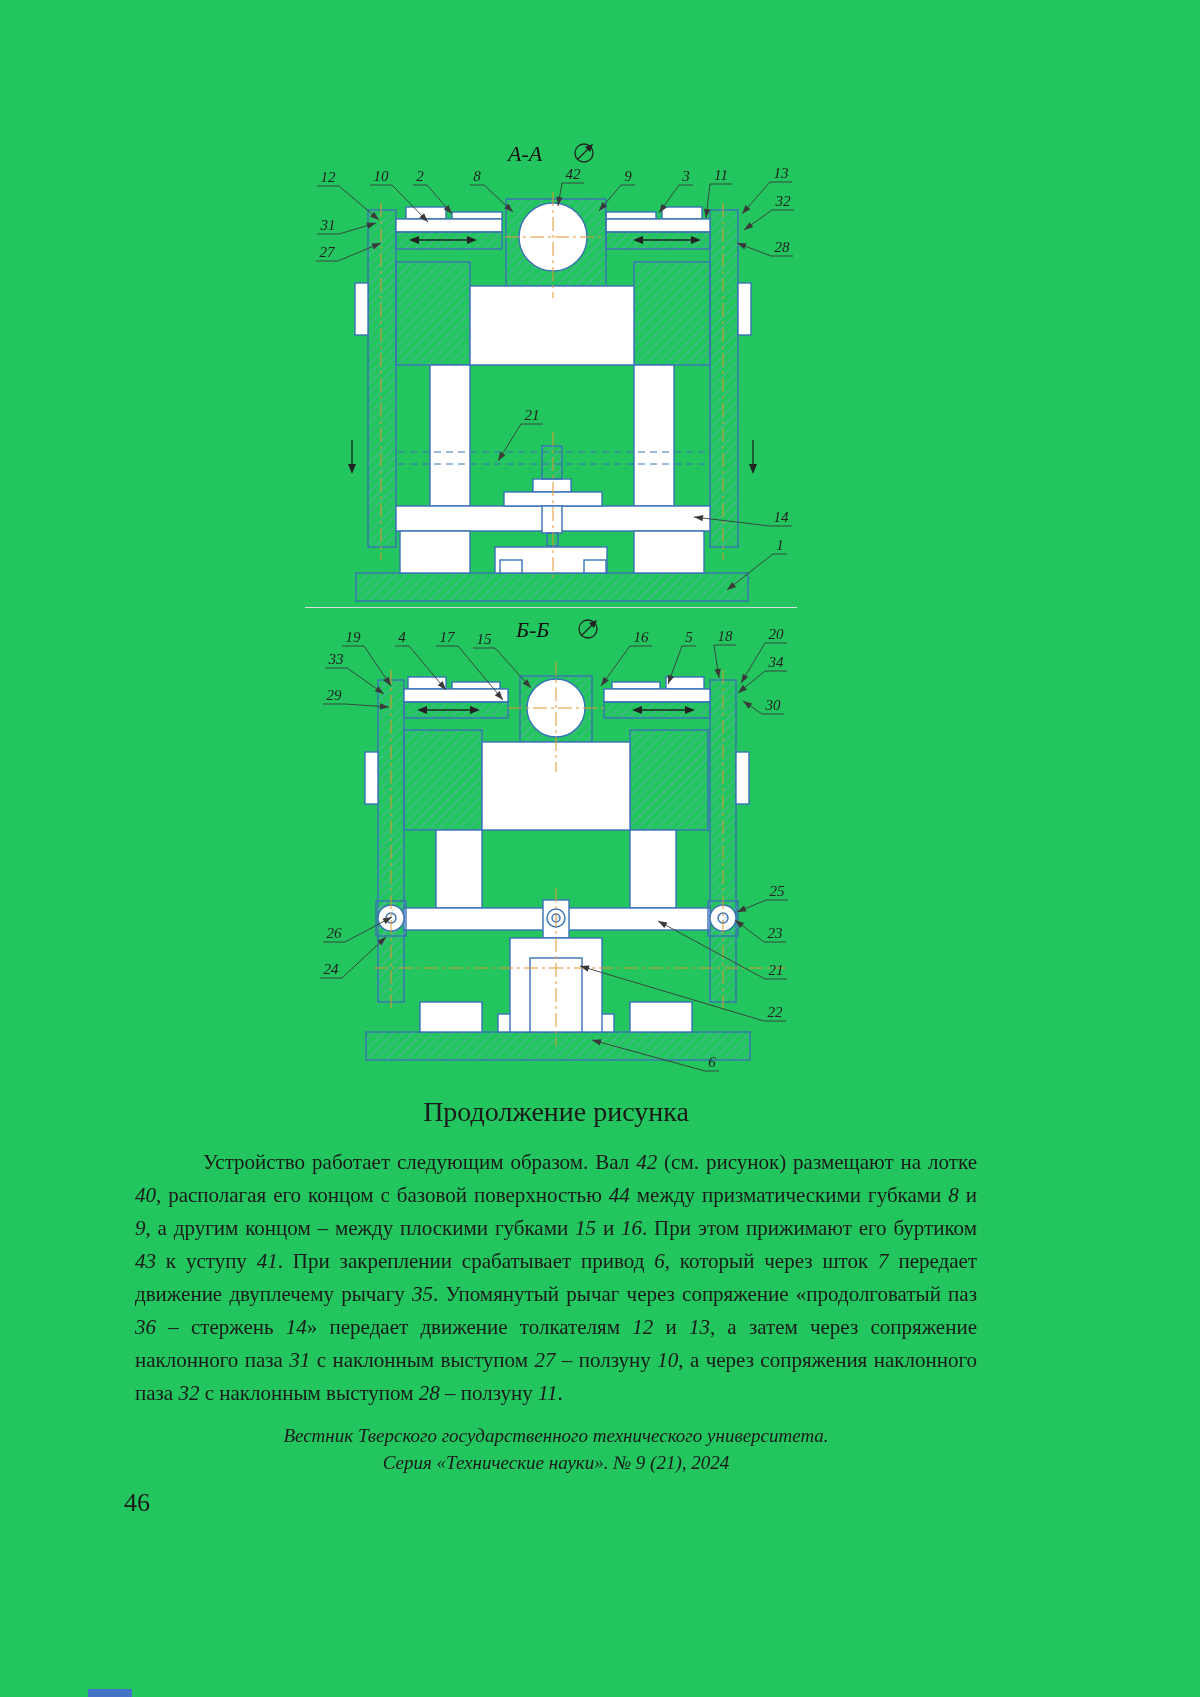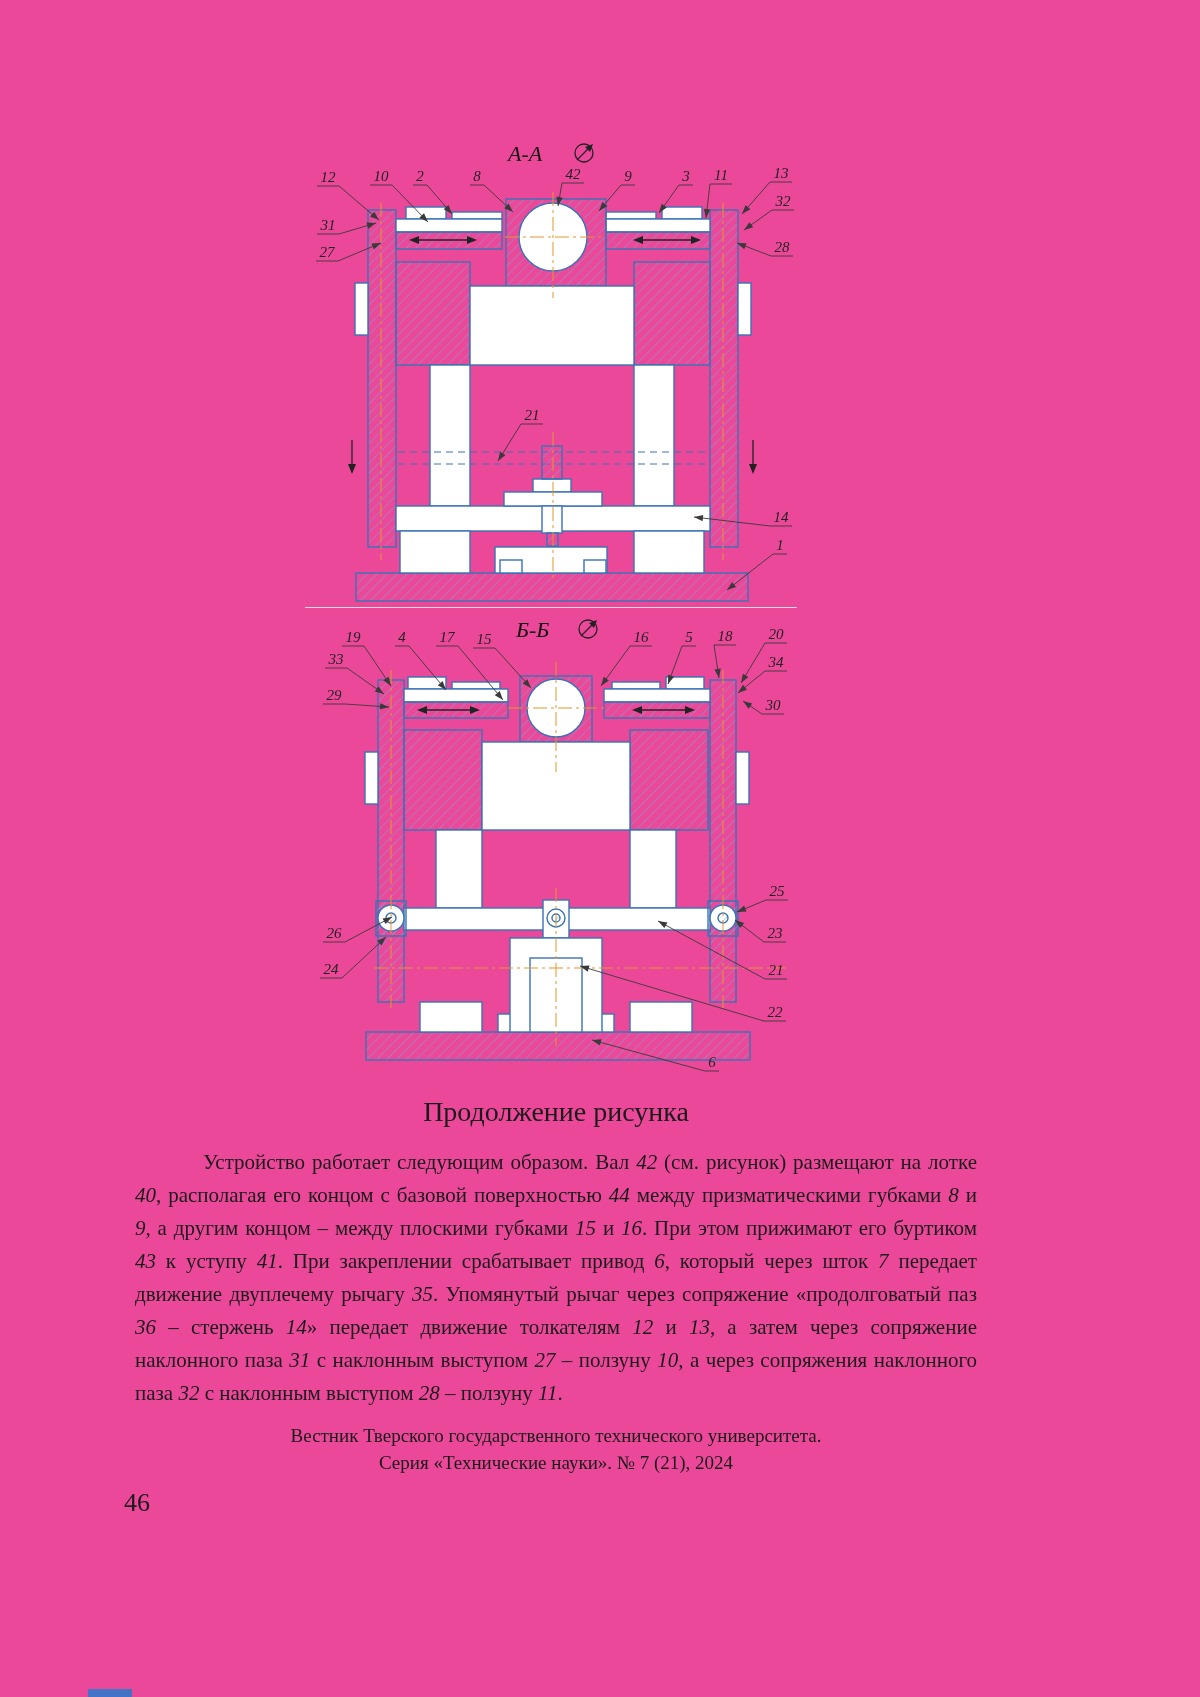--- a/index.html
+++ b/index.html
@@ -1,18 +1,18 @@
 <!DOCTYPE html>
 <html><head>
 <meta charset="utf-8">
 <style>
   * { margin:0; padding:0; box-sizing:border-box; }
   html,body { background:#fff; }
   .page {
-    position:relative; width:1200px; height:1697px; background:#ec4899;
+    position:relative; width:1200px; height:1697px; background:#22c55e;
     font-family:"Liberation Serif", serif; color:#1a1a1a; overflow:hidden;
   }
   .fig { position:absolute; }
   .wh    { fill:#ffffff; stroke:#3a72b6; stroke-width:1.4; }
   .hatch { fill:url(#hatchP); stroke:#3a72b6; stroke-width:1.4; }
   .dash  { stroke:#3a72b6; stroke-width:1; stroke-dasharray:7 5; fill:none; }
   .cl    { stroke:#e2972f; stroke-width:1; stroke-dasharray:14 4 3 4; fill:none; }
   .blk   { stroke:#222222; stroke-width:1.3; fill:none; }
   .blkf  { fill:#222222; stroke:none; }
   .fig-title { font:italic 22px "Liberation Serif", serif; fill:#111; }
@@ -24,21 +24,21 @@
     position:absolute; left:135px; top:1096px; width:842px;
     text-align:center; font-size:28px;
   }
   .body-text {
     position:absolute; left:135px; top:1146px; width:842px;
     font-size:21px; line-height:33px; text-align:justify; text-indent:68px;
   }
   .body-text i { font-style:italic; }
   .journal-footer {
     position:absolute; left:135px; top:1422px; width:842px;
-    text-align:center; font-size:19px; line-height:27px;
+    text-align:center; font-style:italic; font-size:19px; line-height:27px;
   }
   .page-number { position:absolute; left:124px; top:1488px; font-size:26px; }
   .edge-strip { position:absolute; left:88px; top:1689px; width:44px; height:8px; background:#4472c4; }
 </style>
 </head>
 <body>
 
 <div class="page">
 
   <svg class="fig" style="left:300px; top:140px;" width="500" height="475" viewBox="300 140 500 475">
@@ -347,19 +347,19 @@
         <text x="712" y="1067" text-anchor="middle" class="callout-text">6</text>
       </g>
   </svg>
 
   <div class="caption">Продолжение рисунка</div>
 
   <p class="body-text"><span>Устройство работает следующим образом. Вал </span><i>42</i><span> (см. рисунок) размещают на лотке </span><i>40</i><span>, располагая его концом с базовой поверхностью </span><i>44</i><span> между призматическими губками </span><i>8</i><span> и </span><i>9</i><span>, а другим концом – между плоскими губками </span><i>15</i><span> и </span><i>16</i><span>. При этом прижимают его буртиком </span><i>43</i><span> к уступу </span><i>41</i><span>. При закреплении срабатывает привод </span><i>6</i><span>, который через шток </span><i>7</i><span> передает движение двуплечему рычагу </span><i>35</i><span>. Упомянутый рычаг через сопряжение «продолговатый паз </span><i>36</i><span> – стержень </span><i>14</i><span>» передает движение толкателям </span><i>12</i><span> и </span><i>13</i><span>, а затем через сопряжение наклонного паза </span><i>31</i><span> с наклонным выступом </span><i>27</i><span> – ползуну </span><i>10</i><span>, а через сопряжения наклонного паза </span><i>32</i><span> с наклонным выступом </span><i>28</i><span> – ползуну </span><i>11</i><span>.</span></p>
 
   <div class="journal-footer">
     <div>Вестник Тверского государственного технического университета.</div>
-    <div>Серия «Технические науки». № 7 (21), 2024</div>
+    <div>Серия «Технические науки». № 9 (21), 2024</div>
   </div>
 
   <div class="page-number">46</div>
 
   <div class="edge-strip"></div>
 </div>
 
 </body></html>

